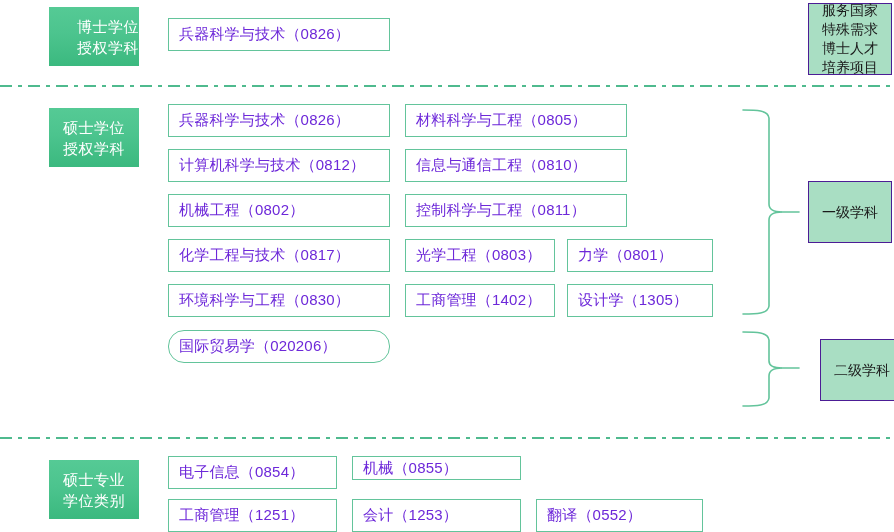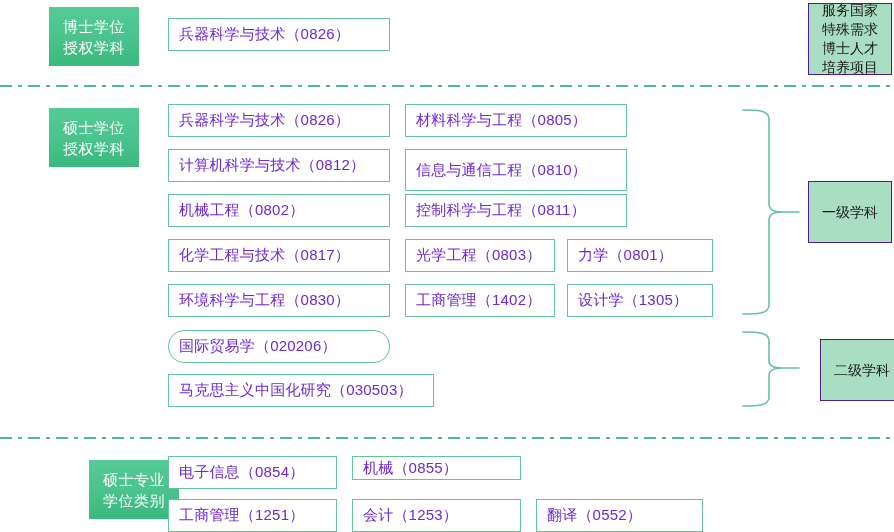--- a/index.html
+++ b/index.html
@@ -91,21 +91,21 @@
   .brace {
     position: absolute;
   }
   .brace svg { display: block; }
 </style>
 </head>
 <body>
 
 <div id="canvas">
 
-  <div class="cat-label" style="left:49px; top:7px; width:90px; height:59px;">
+  <div class="cat-label" style="left:49px; top:7px; width:90px; height:59px;align-items:flex-end;">
     <span>博士学位</span>
     <span>授权学科</span>
   </div>
 
   <div class="disc-box" style="left:168px; top:18px; width:222px; height:33px;">兵器科学与技术（0826）</div>
 
   <div class="soft-box" style="left:808px; top:3px; width:82px; height:70px;">
     <span>服务国家</span>
     <span>特殊需求</span>
     <span>博士人才</span>
@@ -116,35 +116,34 @@
 
   <div class="cat-label" style="left:49px; top:108px; width:90px; height:59px;">
     <span>硕士学位</span>
     <span>授权学科</span>
   </div>
 
   <div class="disc-box" style="left:168px; top:104px; width:222px; height:33px;">兵器科学与技术（0826）</div>
   <div class="disc-box" style="left:405px; top:104px; width:222px; height:33px;">材料科学与工程（0805）</div>
 
   <div class="disc-box" style="left:168px; top:149px; width:222px; height:33px;">计算机科学与技术（0812）</div>
-  <div class="disc-box" style="left:405px; top:149px; width:222px; height:42px;">信息与通信工程（0810）</div>
+  <div class="disc-box" style="left:405px; top:149px; width:222px; height:33px;">信息与通信工程（0810）</div>
 
   <div class="disc-box" style="left:168px; top:194px; width:222px; height:33px;">机械工程（0802）</div>
   <div class="disc-box" style="left:405px; top:194px; width:222px; height:33px;">控制科学与工程（0811）</div>
 
   <div class="disc-box" style="left:168px; top:239px; width:222px; height:33px;">化学工程与技术（0817）</div>
   <div class="disc-box" style="left:405px; top:239px; width:150px; height:33px;">光学工程（0803）</div>
   <div class="disc-box" style="left:567px; top:239px; width:146px; height:33px;">力学（0801）</div>
 
   <div class="disc-box" style="left:168px; top:284px; width:222px; height:33px;">环境科学与工程（0830）</div>
   <div class="disc-box" style="left:405px; top:284px; width:150px; height:33px;">工商管理（1402）</div>
   <div class="disc-box" style="left:567px; top:284px; width:146px; height:33px;">设计学（1305）</div>
 
   <div class="disc-box" style="left:168px; top:330px; width:222px; height:33px;border-radius:16px;">国际贸易学（020206）</div>
-  <div class="disc-box" style="left:168px; top:374px; width:266px; height:33px;">马克思主义中国化研究（030503）</div>
 
   <div class="brace" style="left:742px; top:108px; width:58px; height:208px;">
     <svg width="58" height="208" viewBox="0 0 58 208" fill="none">
       <path d="M1 2 C 14 2, 26 2, 27 10 L27 96 C27 102, 33 104, 40 104 C33 104, 27 106, 27 112 L27 198 C26 206, 14 206, 1 206" stroke="#63c49b" stroke-width="1.6" fill="none" stroke-linecap="round"></path>
       <path d="M40 104 L57 104" stroke="#63c49b" stroke-width="1.6" stroke-linecap="round"></path>
     </svg>
   </div>
 
   <div class="soft-box level" style="left:808px; top:181px; width:82px; height:60px;">
     <span>一级学科</span>
@@ -156,21 +155,21 @@
       <path d="M40 38 L57 38" stroke="#63c49b" stroke-width="1.6" stroke-linecap="round"></path>
     </svg>
   </div>
 
   <div class="soft-box level" style="left:808px; top:339px; width:82px; height:60px;margin-left:12px;">
     <span>二级学科</span>
   </div>
 
   <div class="divider" style="top:437px;"></div>
 
-  <div class="cat-label" style="left:49px; top:460px; width:90px; height:59px;margin-left:40px;">
+  <div class="cat-label" style="left:49px; top:460px; width:90px; height:59px;">
     <span>硕士专业</span>
     <span>学位类别</span>
   </div>
 
   <div class="disc-box" style="left:168px; top:456px; width:169px; height:33px;">电子信息（0854）</div>
   <div class="disc-box" style="left:352px; top:456px; width:169px; height:24px;">机械（0855）</div>
 
   <div class="disc-box" style="left:168px; top:499px; width:169px; height:33px;">工商管理（1251）</div>
   <div class="disc-box" style="left:352px; top:499px; width:169px; height:33px;">会计（1253）</div>
   <div class="disc-box" style="left:536px; top:499px; width:167px; height:33px;">翻译（0552）</div>

